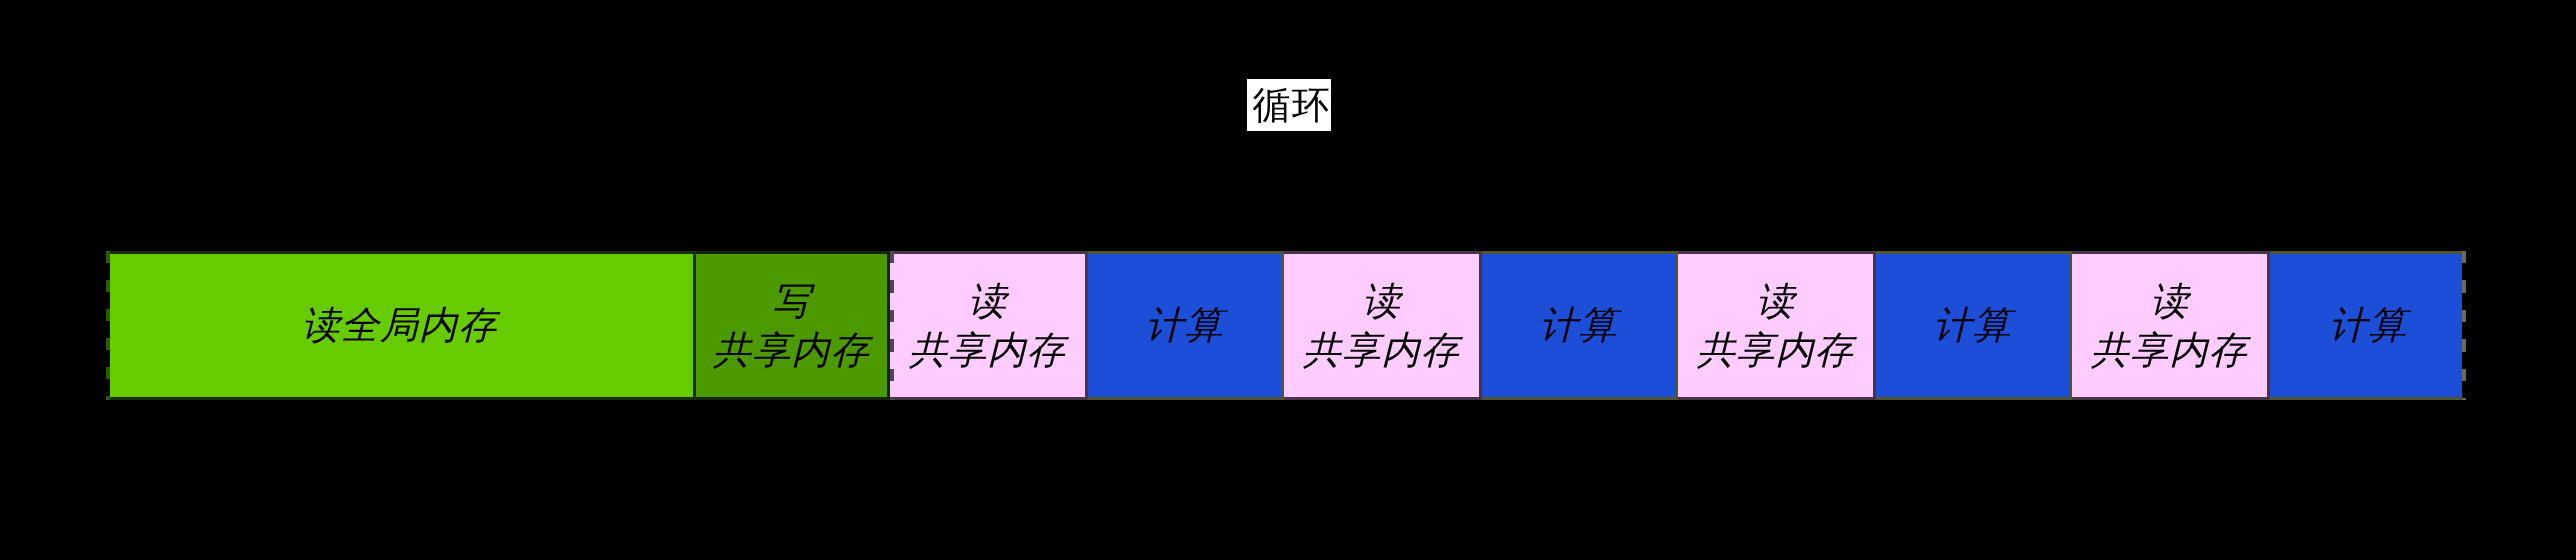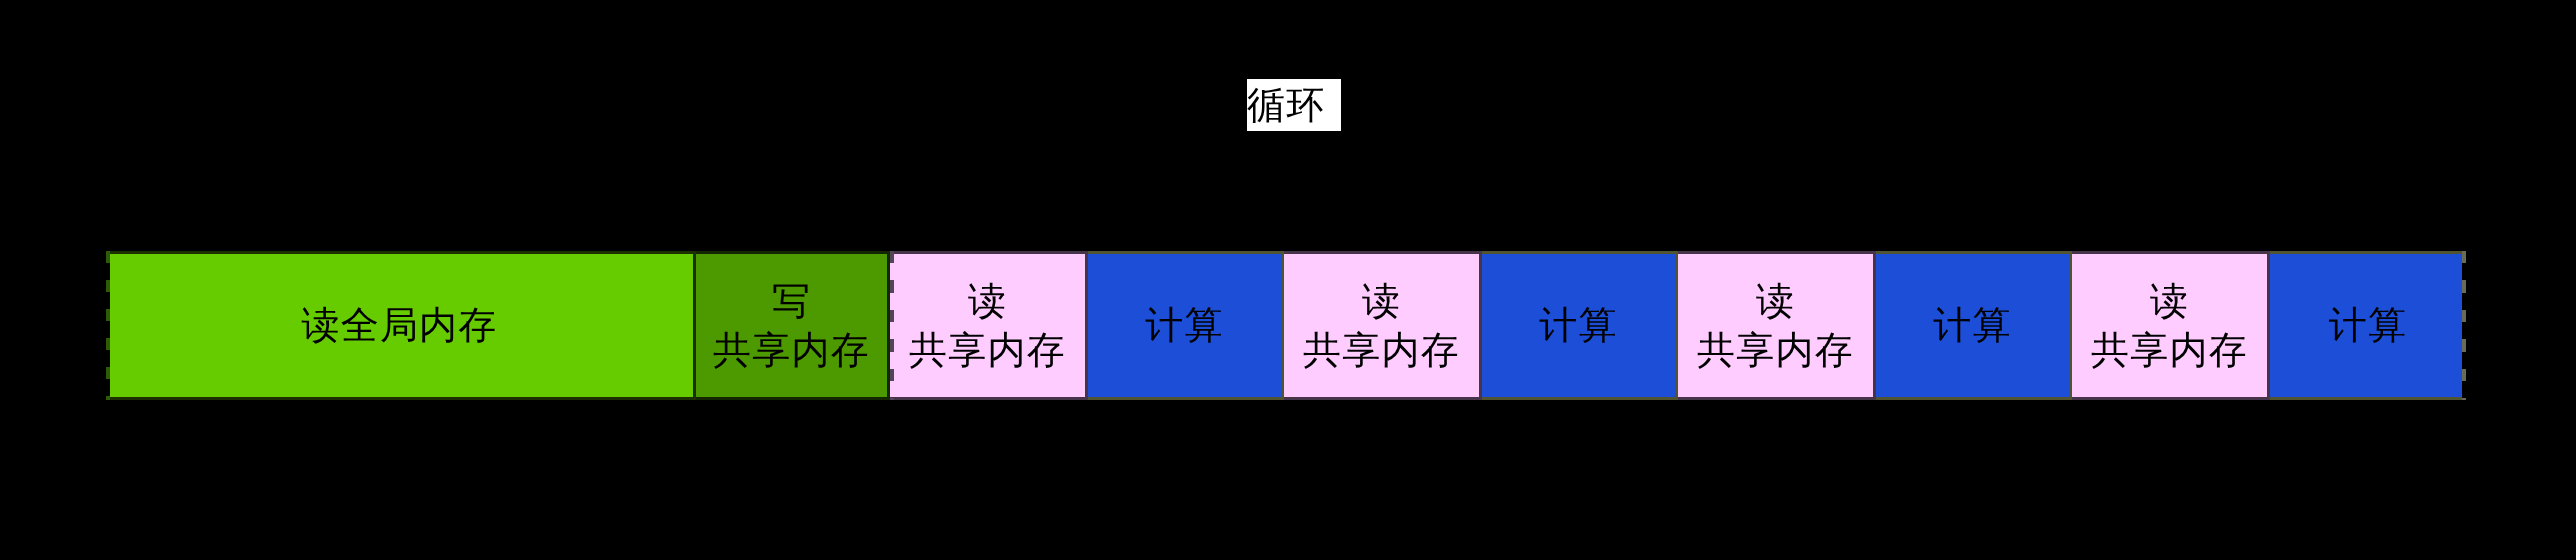--- a/index.html
+++ b/index.html
@@ -14,37 +14,38 @@
   .canvas {
     position: relative;
     width: 2576px;
     height: 561px;
     background: #000000;
   }
   .loop-label {
     position: absolute;
     left: 1247px;
     top: 79px;
-    width: 94px;
+    width: 84px;
     height: 52px;
     background: #FFFFFF;
     color: #000000;
     font-size: 38px;
     line-height: 52px;
-    text-align: left;
+    text-align: right;
     white-space: nowrap;
     letter-spacing: 1.2px;
   }
   .timeline {
     position: absolute;
     left: 106px;
     top: 251px;
     height: 149px;
     display: flex;
     align-items: stretch;
+    font-style: italic;
   }
   .blk {
     box-sizing: border-box;
     position: relative;
     height: 149px;
     display: flex;
     align-items: center;
     justify-content: center;
     text-align: center;
     color: #000000;

